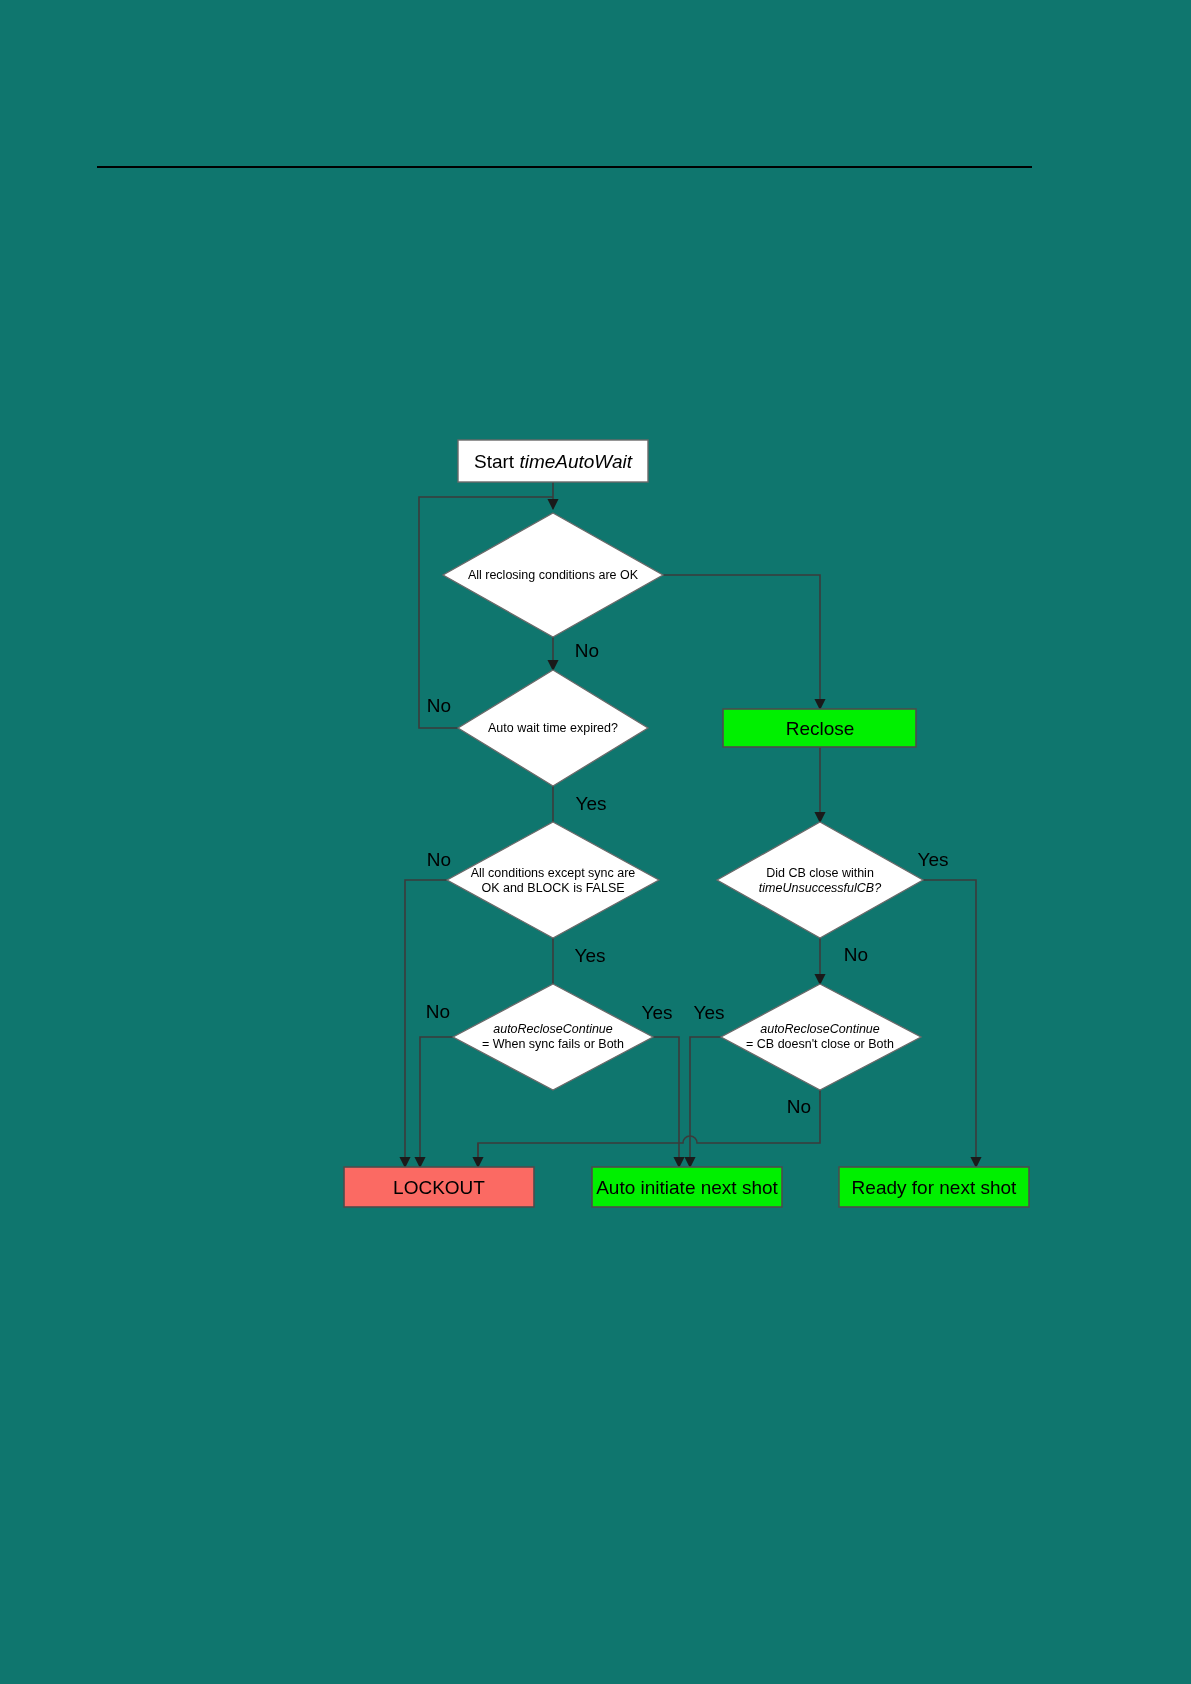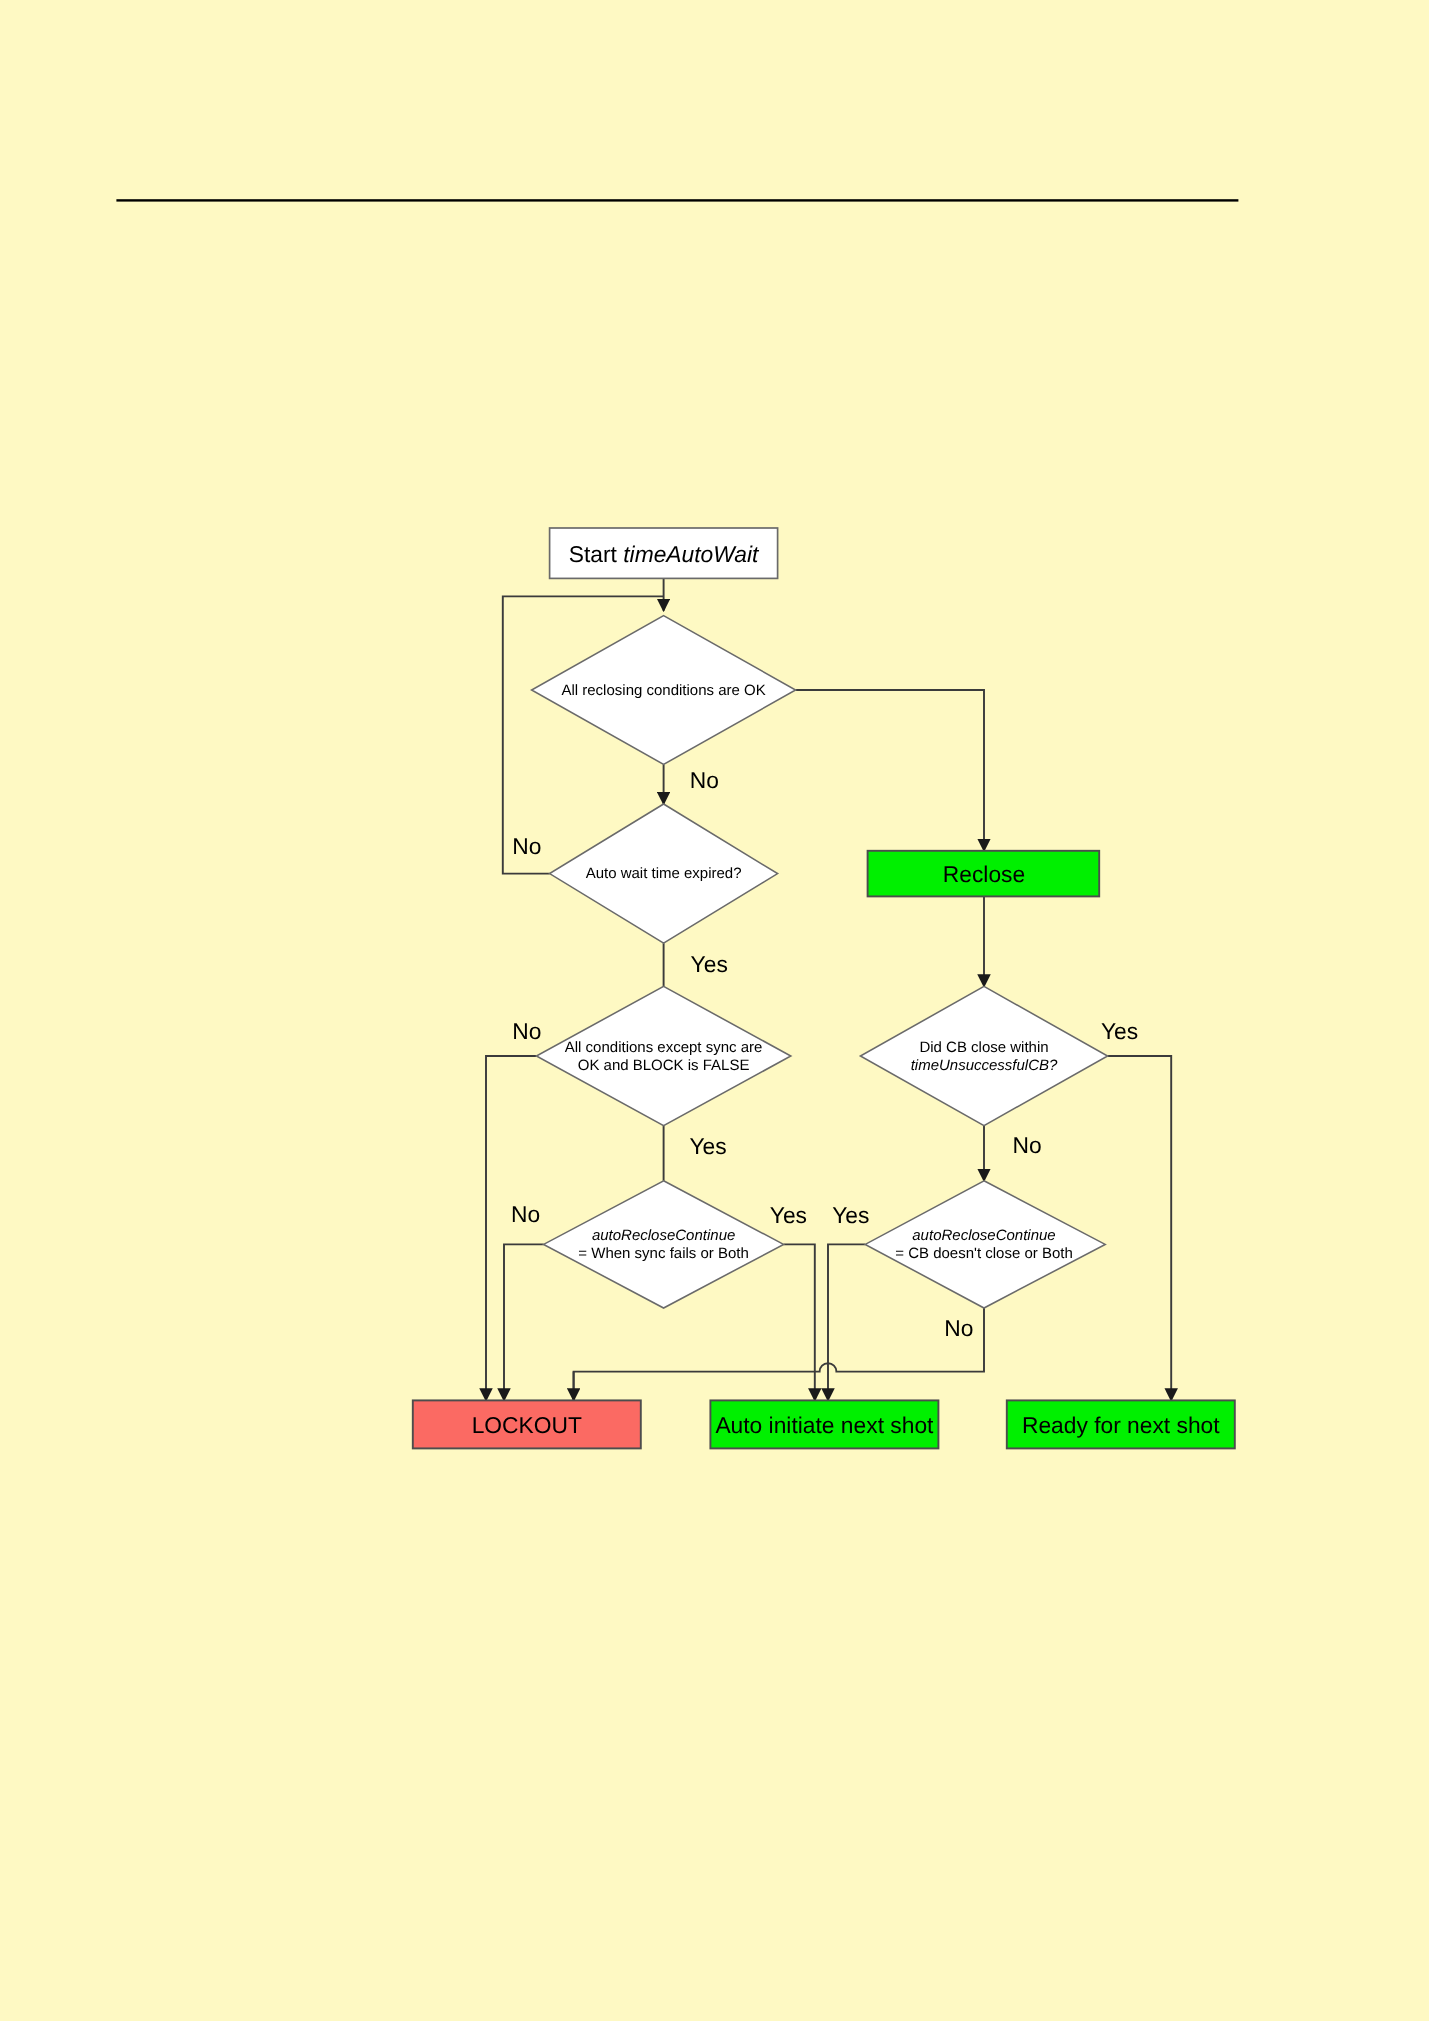--- a/index.html
+++ b/index.html
@@ -10,21 +10,21 @@
   body {
     width: 1191px;
     height: 1684px;
     position: relative;
     font-family: "Liberation Sans", sans-serif;
     overflow: hidden;
   }
   #page {
     position: absolute;
     inset: 0;
-    background: #fef9c3;
+    background: #0f766e;
   }
   #header-rule {
     position: absolute;
     left: 97px;
     top: 166px;
     width: 935px;
     height: 2px;
     background: #000000;
   }
   svg#flowchart {

